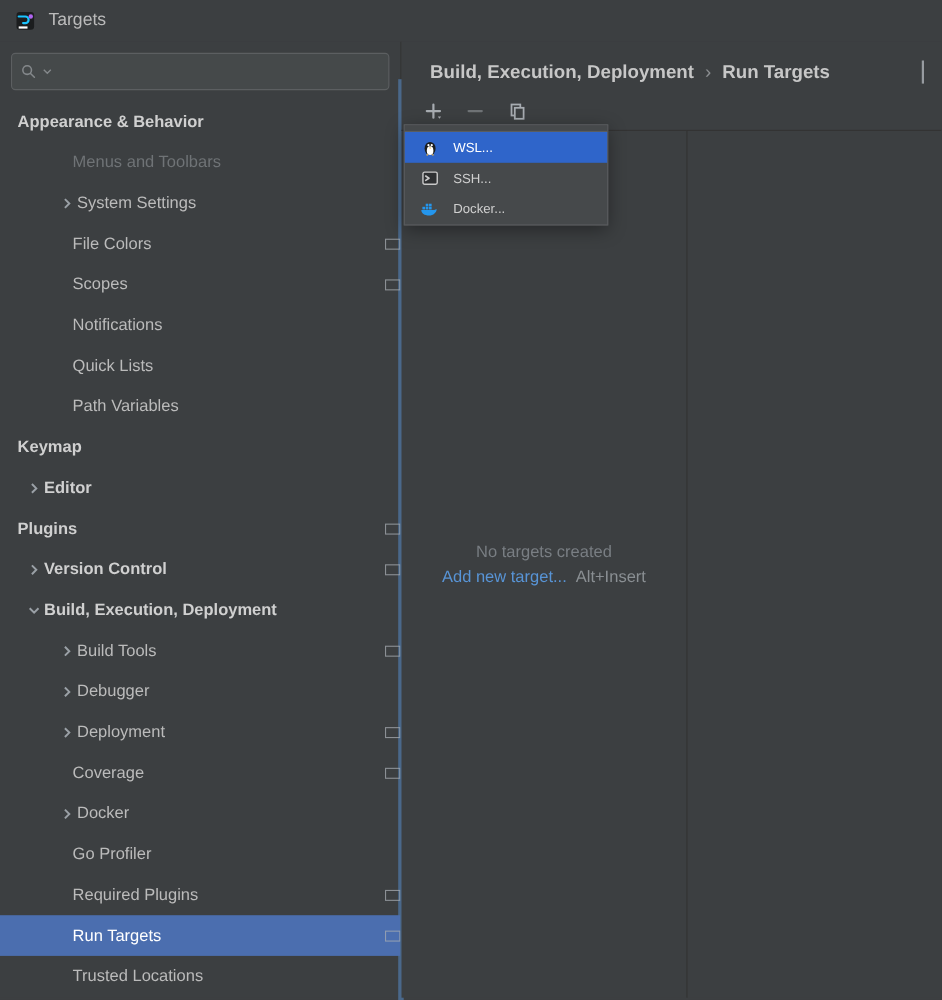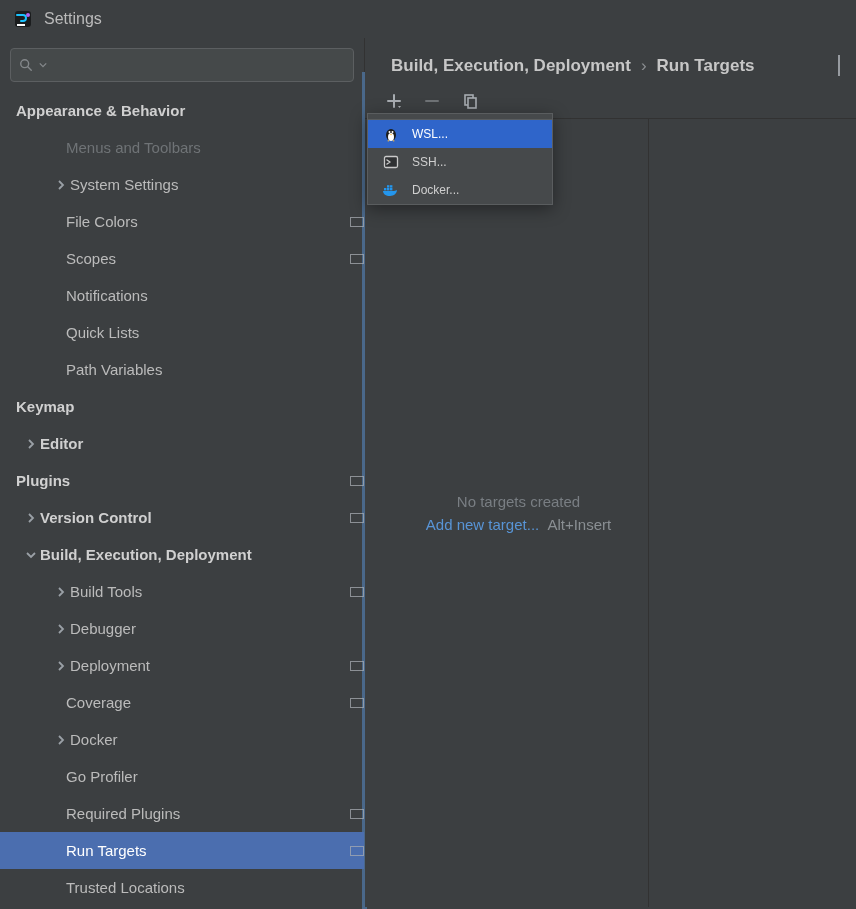--- a/index.html
+++ b/index.html
@@ -146,21 +146,20 @@
     width: 260px;
     border-right: 1px solid #323232;
     display: flex;
     flex-direction: column;
     align-items: center;
     justify-content: center;
     color: #797e83;
     gap: 6px;
     padding: 0 6px;
     text-align: center;
-    margin-left: 24px;
   }
   .left-pane .link { color: #5894d6; cursor: pointer; }
   .left-pane .hint-row { white-space: nowrap; overflow: hidden; width: 100%; }
   .right-pane { flex: 1; }
 
   
   .popup {
     position: absolute;
     left: 367px;
     top: 113px;
@@ -207,21 +206,21 @@
 
 <div class="titlebar">
   <span class="app-icon">
     <svg width="20" height="20" viewBox="0 0 20 20">
       <rect x="2" y="2" width="16" height="16" rx="3" fill="#1b1d1e"></rect>
       <path d="M4 6 h6 a3 3 0 0 1 0 6 h-2" fill="none" stroke="#19c3ff" stroke-width="2" stroke-linecap="round"></path>
       <circle cx="15" cy="6" r="2" fill="#b064f0"></circle>
       <rect x="4" y="15" width="8" height="2" fill="#fff"></rect>
     </svg>
   </span>
-  <span class="titlebar-text">Settings</span>
+  <span class="titlebar-text">Targets</span>
 </div>
 
 <div class="content">
   <div class="sidebar">
     <div class="sidebar-divider-highlight"></div>
     <div class="search-wrap">
       <div class="search">
         <svg width="14" height="14" viewBox="0 0 16 16">
           <circle cx="6.5" cy="6.5" r="4.5" fill="none" stroke="#9fa3a7" stroke-width="1.6"></circle>
           <line x1="10" y1="10" x2="14" y2="14" stroke="#9fa3a7" stroke-width="1.6" stroke-linecap="round"></line>

